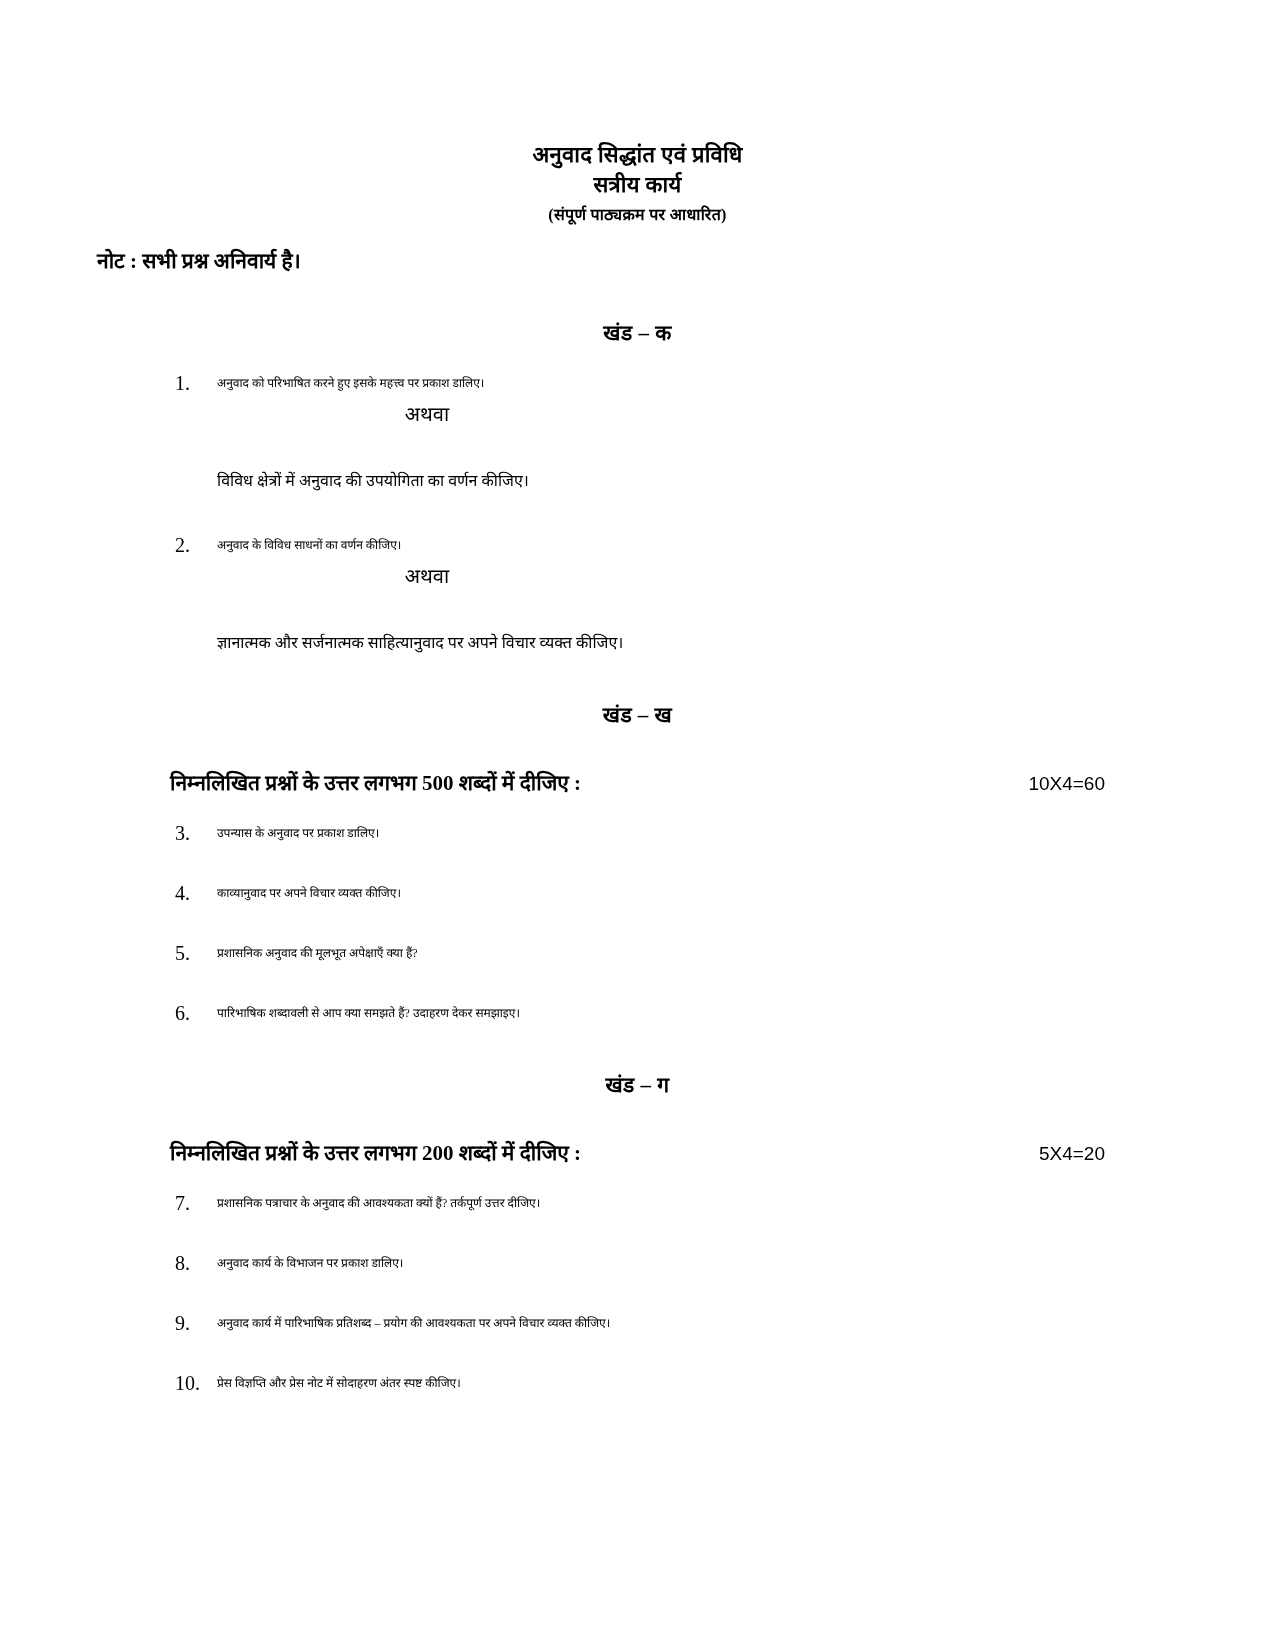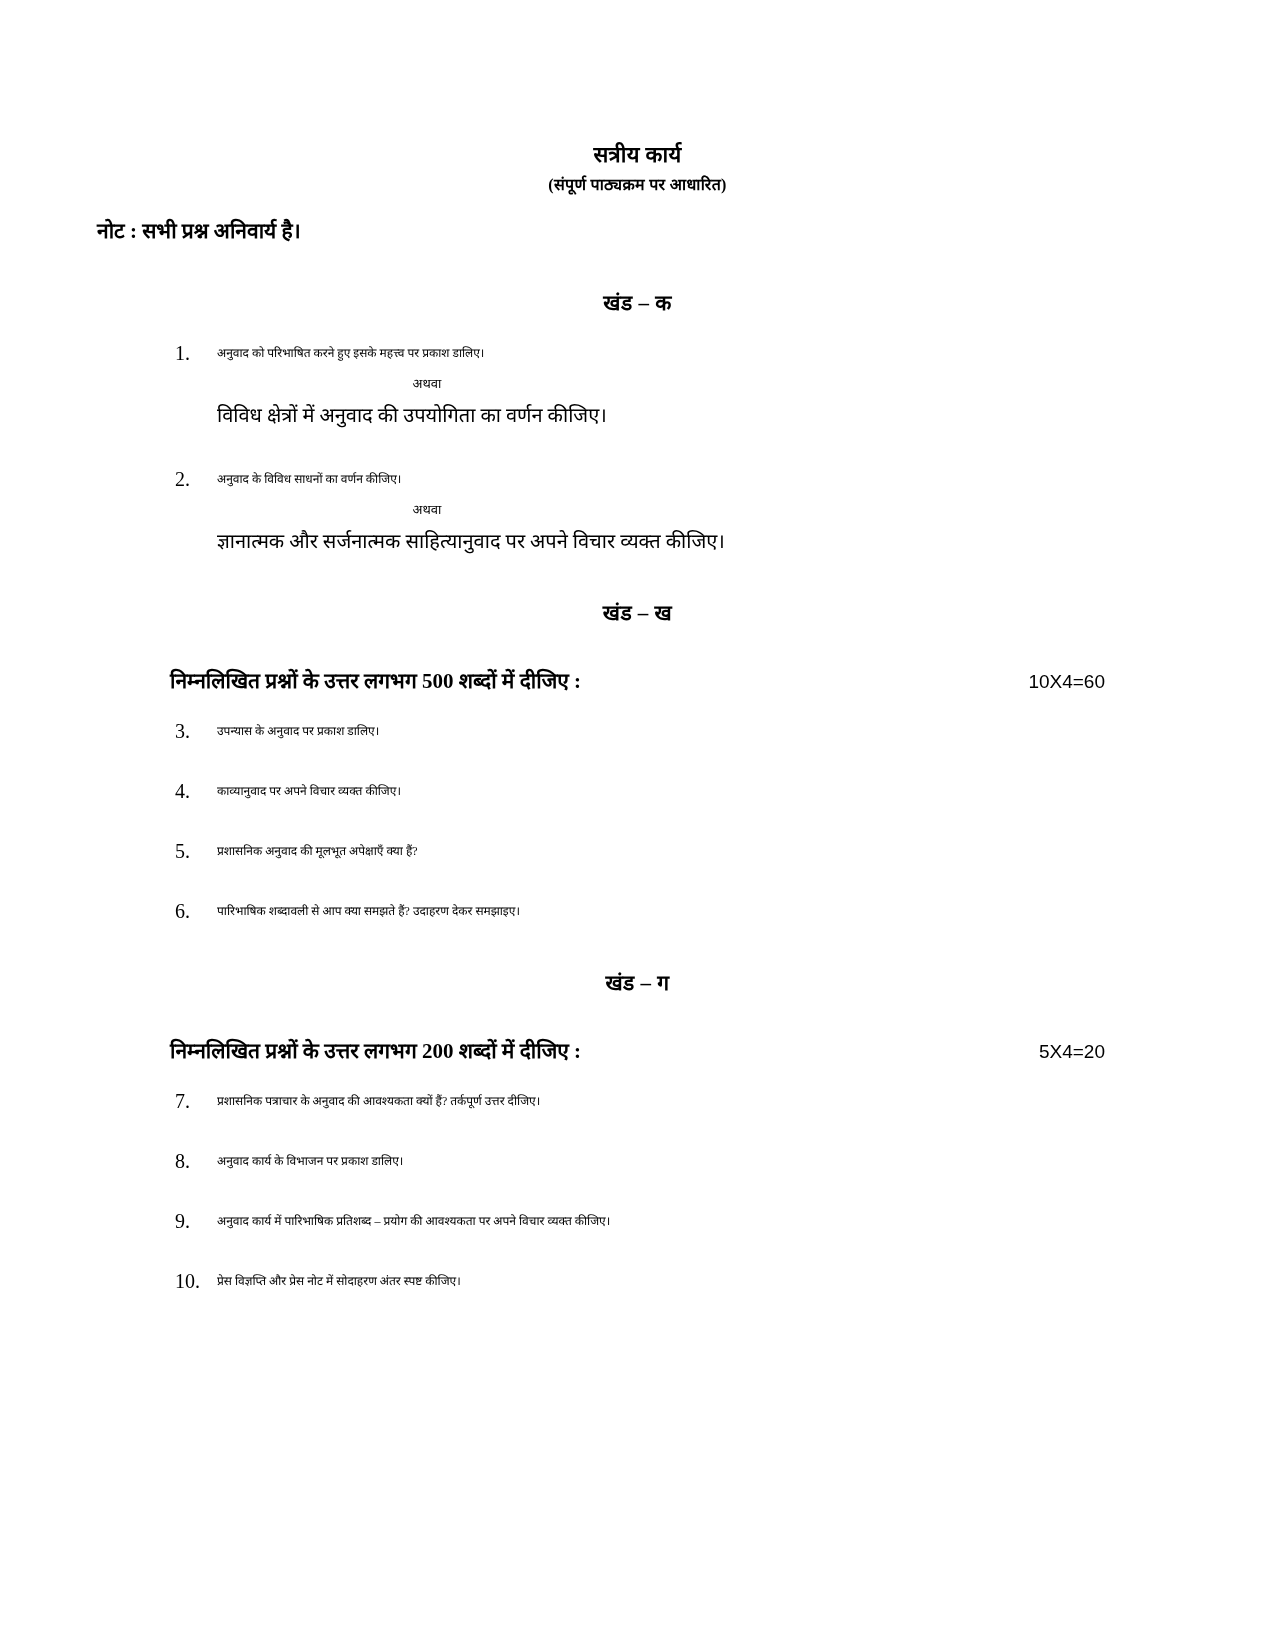--- a/index.html
+++ b/index.html
@@ -110,42 +110,44 @@
     text-align: left;
   }
   .q-body {
     flex: 1 1 auto;
   }
   .q-text {
     font-size: 12px;
     line-height: 30px;
   }
   .q-or {
-    font-size: 13px;
+    font-size: 20px;
     line-height: 32px;
     text-align: center;
     width: 420px;
   }
   .q-alt {
-    font-size: 20px;
-    line-height: 30px;
+    font-size: 16px;
+    line-height: 30px;
+    margin-top: 36px;
   }
   .tight {
     margin-bottom: 30px;
   }
   .spaced {
     margin-bottom: 34px;
   }
 </style>
 </head>
 <body>
 
 <div class="page">
 
   <div class="title-block">
+    <div class="title-line">अनुवाद सिद्धांत एवं प्रविधि</div>
     <div class="title-line">सत्रीय कार्य</div>
     <div class="title-line sub">(संपूर्ण पाठ्यक्रम पर आधारित)</div>
   </div>
 
 
   <div class="note-line">नोट : सभी प्रश्न अनिवार्य है।</div>
 
   <div>
     <div class="section-heading">खंड – क</div>
     <div class="q-list">

